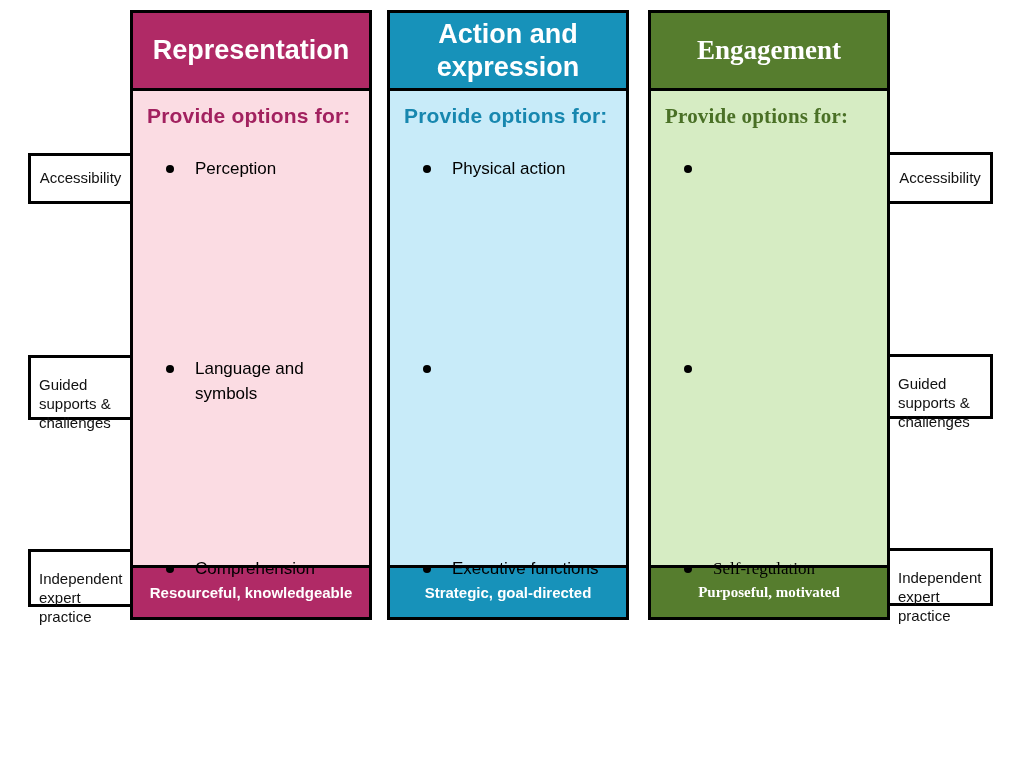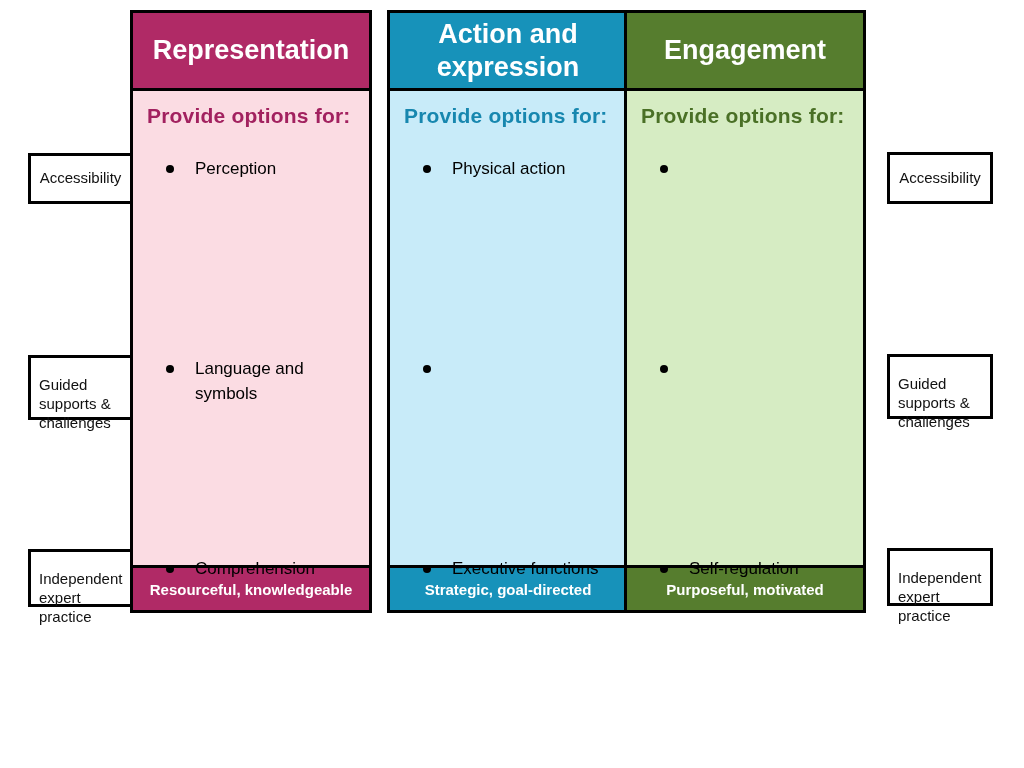--- a/index.html
+++ b/index.html
@@ -3,21 +3,21 @@
 <meta charset="utf-8">
 <style>
   html, body { margin:0; padding:0; background:#ffffff; }
   .canvas {
     position:relative; width:1024px; height:768px; background:#ffffff;
     font-family:"Liberation Sans", sans-serif; overflow:hidden;border-radius:19px;
   }
   .column { position:absolute; top:10px; width:242px; }
   #col1 { left:130px; }
   #col2 { left:387px; }
-  #col3 { left:624px; }
+  #col3 { left:648px;font-family:Liberation Serif, serif; }
 
   .col-header {
     box-sizing:border-box; height:81px; border:3px solid #000;
     display:flex; align-items:center; justify-content:center;
     color:#fff; font-weight:bold; font-size:27px; line-height:1.2;
     text-align:center; white-space:pre-line;
   }
   .col-body {
     box-sizing:border-box; height:477px; border:3px solid #000; border-top:none;
     position:relative;
@@ -32,21 +32,21 @@
   .row-3 { top:466px; }
   .bullet-dot {
     width:8px; height:8px; border-radius:50%; background:#000;
     margin-top:8px; flex:none;
   }
   .bullet-text {
     margin-left:21px; font-size:17px; line-height:1.45; color:#000;
     white-space:pre-line;
   }
   .col-footer {
-    box-sizing:border-box; height:45px; border:3px solid #000; border-top:none;
+    box-sizing:border-box; height:52px; border:3px solid #000; border-top:none;
     display:flex; align-items:center; justify-content:center;
     color:#fff; font-weight:bold; font-size:15px;
   }
 
   
   .c1 .col-header, .c1 .col-footer { background:#B02A66; }
   .c1 .col-body { background:#FBDCE3; }
   .c1 .provide-label { color:#A2215F; }
 
   .c2 .col-header, .c2 .col-footer { background:#1792BA; }

